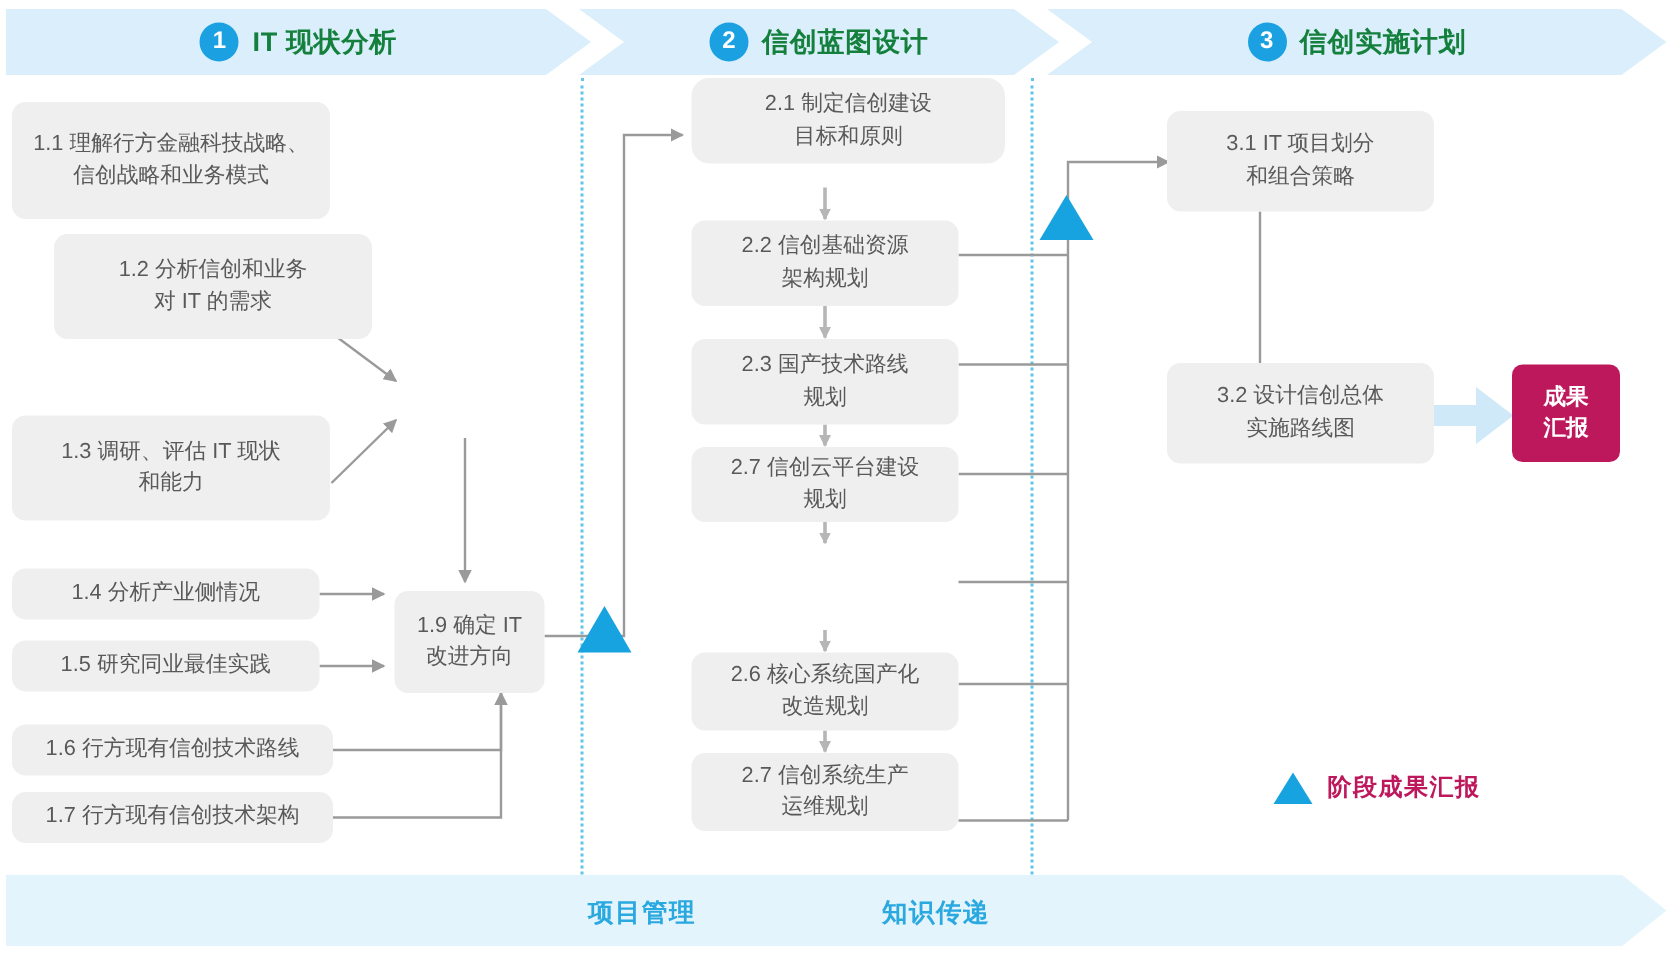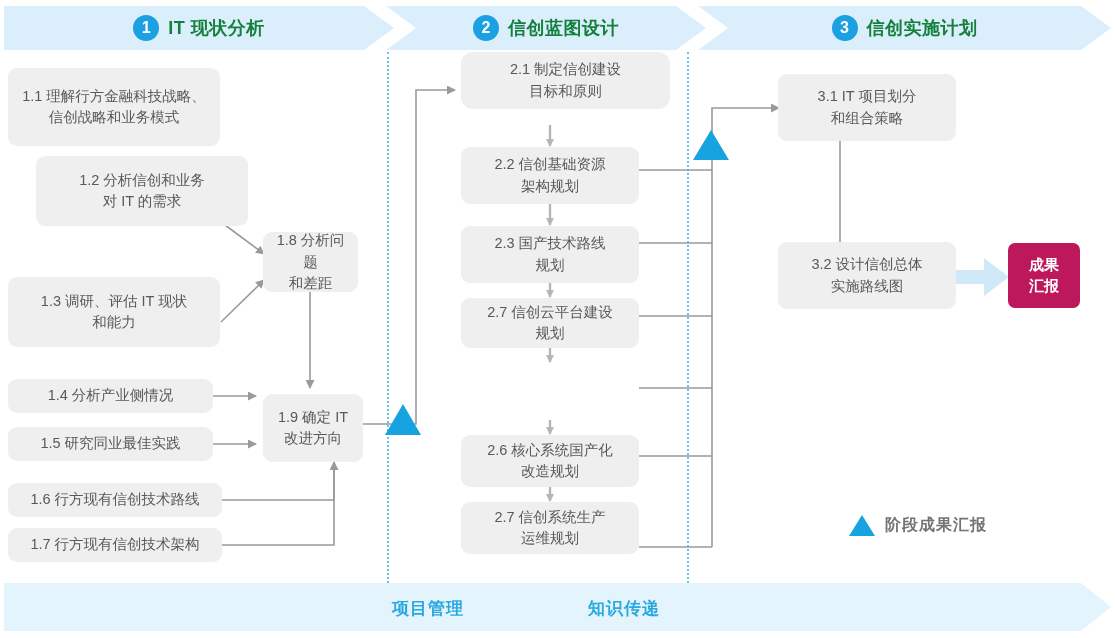--- a/index.html
+++ b/index.html
@@ -83,21 +83,21 @@
     position:absolute;
     display:flex;align-items:center;gap:10px;
   }
   .legend-tri{
     width:0;height:0;
     border-left:13px solid transparent;
     border-right:13px solid transparent;
     border-bottom:21px solid #17a3e0;
   }
   .legend-label{
-    color:#737373;font-size:16px;font-weight:bold;letter-spacing:1px;
+    color:#be185d;font-size:16px;font-weight:bold;letter-spacing:1px;
   }
   
   .banner{
     position:absolute;
     left:4px;top:583px;width:1107px;height:48px;
     background:#e3f4fc;
     clip-path:polygon(0 0, 1077px 0, 1107px 50%, 1077px 100%, 0 100%);
   }
   .banner-label{
     position:absolute;
@@ -191,22 +191,20 @@
   <div class="box" style="left:8px;top:68px;width:212px;height:78px;">1.1 理解行方金融科技战略、
 信创战略和业务模式</div>
   <div class="box" style="left:8px;top:156px;width:212px;height:70px;margin-left:28px;">1.2 分析信创和业务
 对 IT 的需求</div>
   <div class="box" style="left:8px;top:277px;width:212px;height:70px;">1.3 调研、评估 IT 现状
 和能力</div>
   <div class="box" style="left:8px;top:379px;width:205px;height:34px;">1.4 分析产业侧情况</div>
   <div class="box" style="left:8px;top:427px;width:205px;height:34px;">1.5 研究同业最佳实践</div>
   <div class="box" style="left:8px;top:483px;width:214px;height:34px;">1.6 行方现有信创技术路线</div>
   <div class="box" style="left:8px;top:528px;width:214px;height:34px;">1.7 行方现有信创技术架构</div>
-  <div class="box" style="left:263px;top:232px;width:95px;height:60px;">1.8 分析问题
-和差距</div>
   <div class="box" style="left:263px;top:394px;width:100px;height:68px;">1.9 确定 IT
 改进方向</div>
 
   <div class="box" style="left:461px;top:52px;width:209px;height:57px;border-radius:12px;">2.1 制定信创建设
 目标和原则</div>
   <div class="box" style="left:461px;top:147px;width:178px;height:57px;">2.2 信创基础资源
 架构规划</div>
   <div class="box" style="left:461px;top:226px;width:178px;height:57px;">2.3 国产技术路线
 规划</div>
   <div class="box" style="left:461px;top:298px;width:178px;height:50px;">2.7 信创云平台建设

